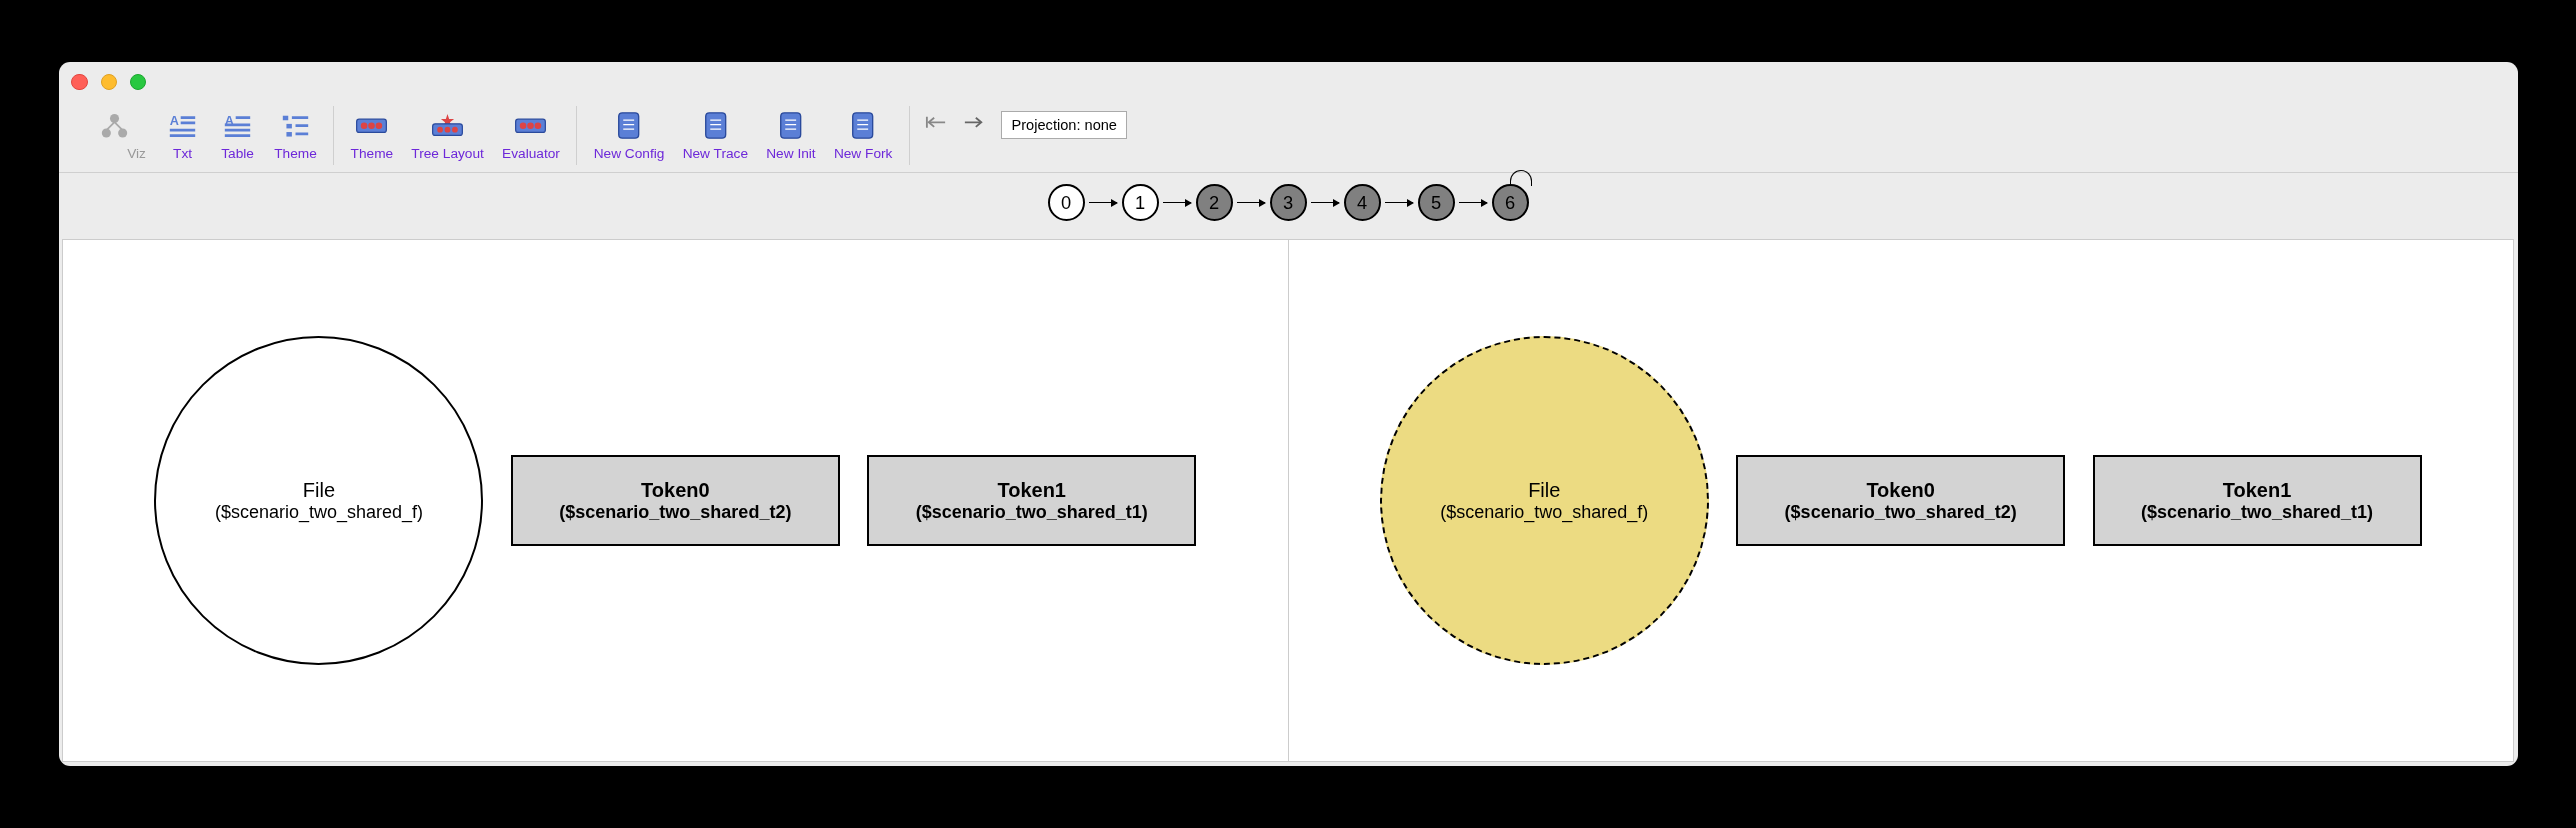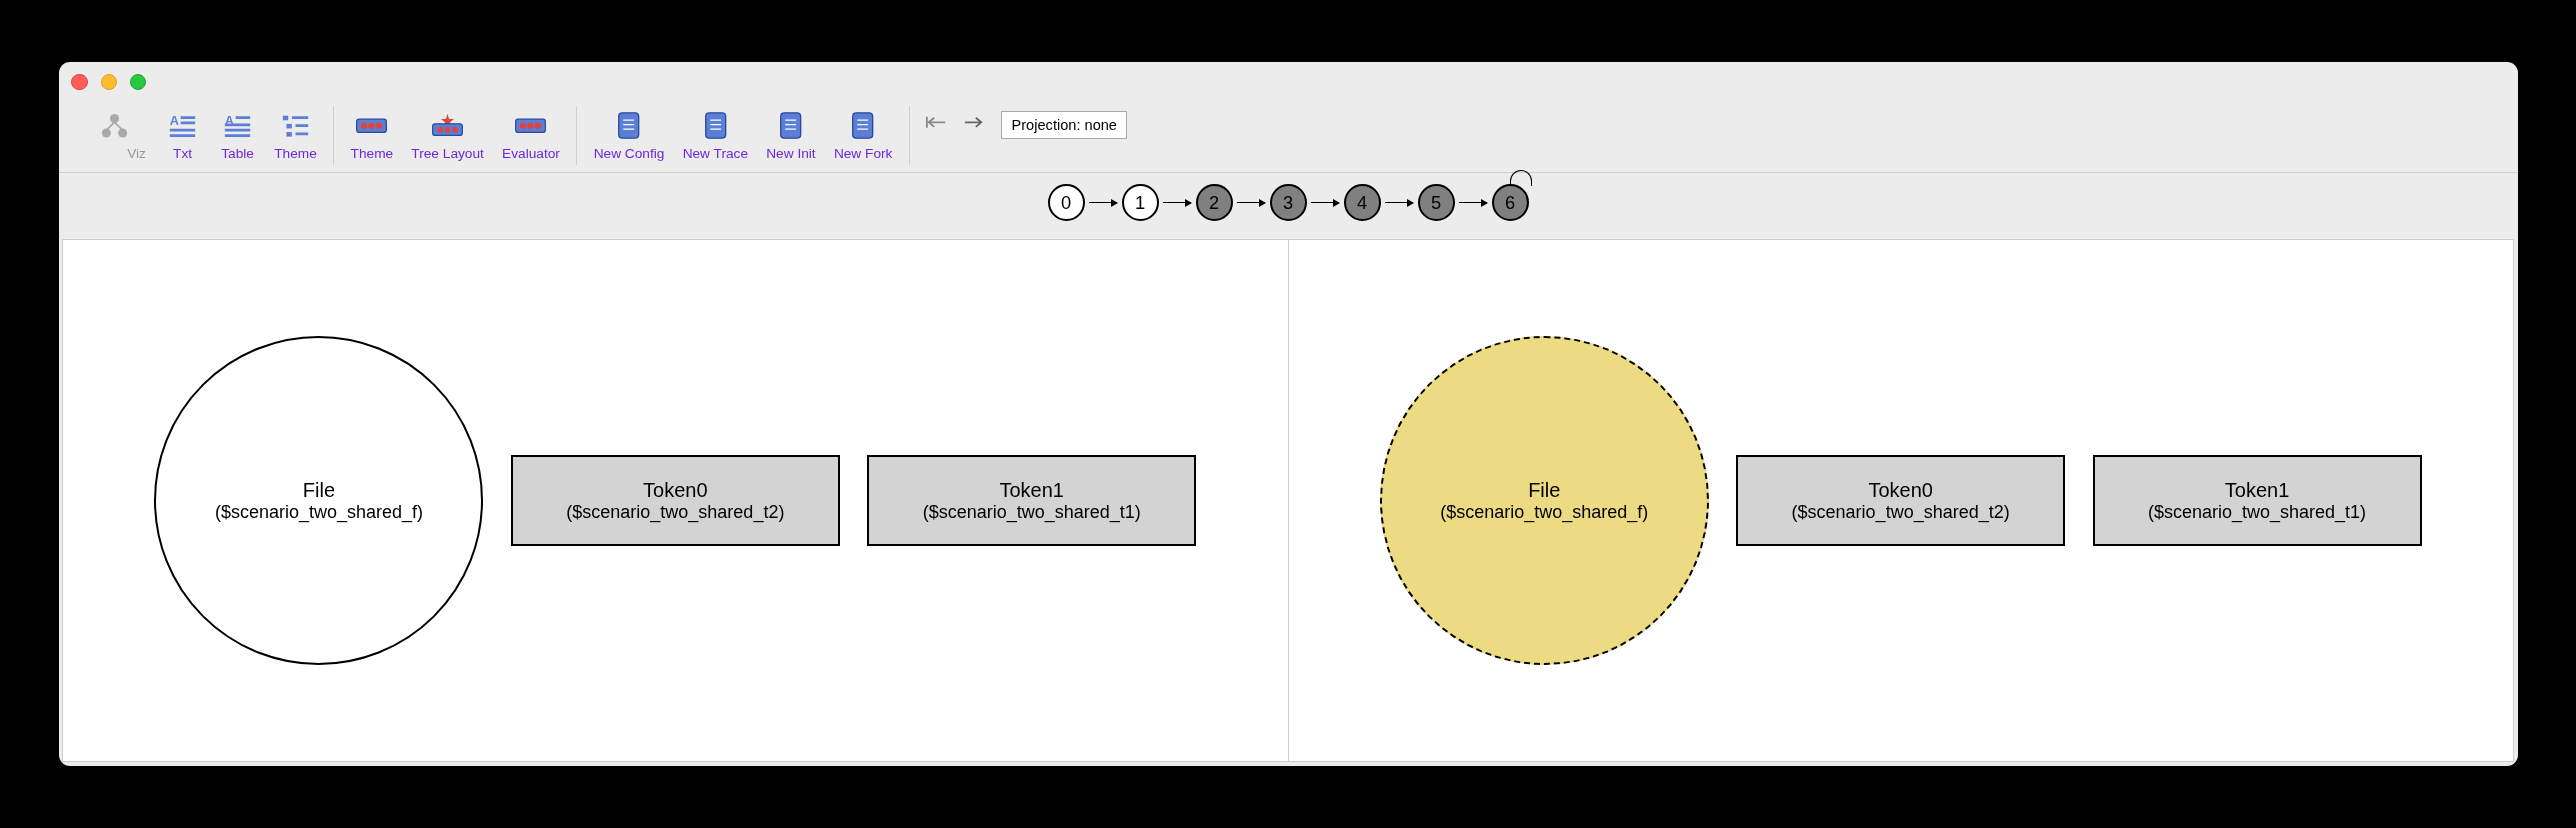--- a/index.html
+++ b/index.html
@@ -189,20 +189,21 @@
       border: 2.3px solid #000;
       background: #d3d3d3;
       padding: 14.6px 18.3px;
       display: flex;
       flex-direction: column;
       align-items: center;
       justify-content: center;
       font-size: 20px;
       min-width: 329px;
       height: 91px;
+      font-weight: bold;
     }
     .node-sub { font-size: 18px; }
   </style>
 </head>
 <body>
 
 <div class="window">
 
   <div class="titlebar">
     <div class="traffic-lights">

